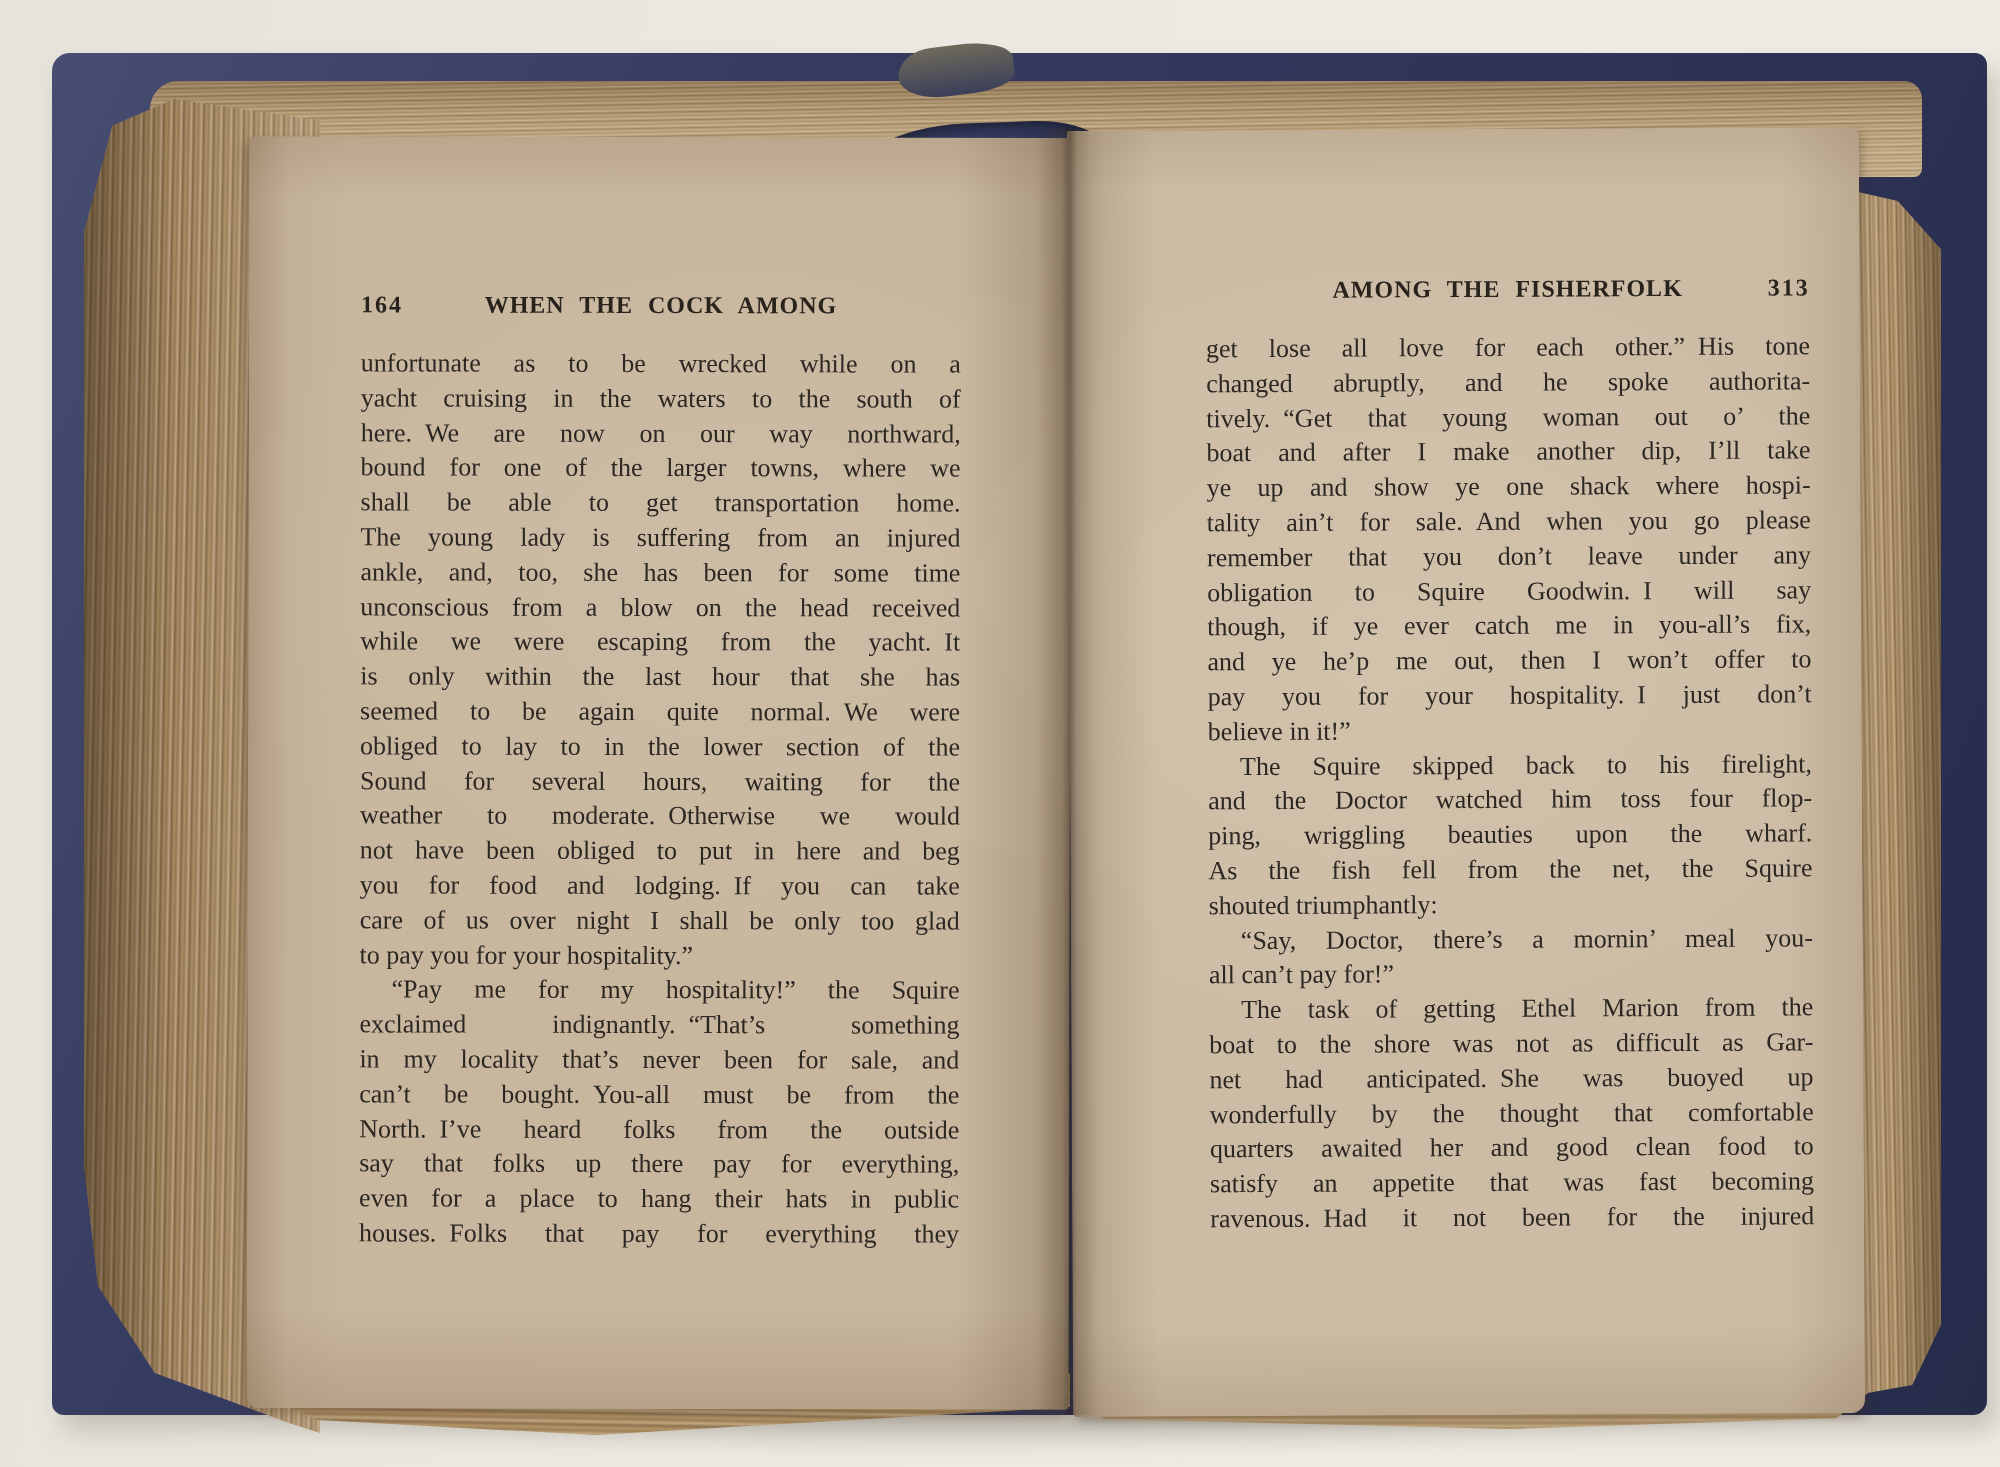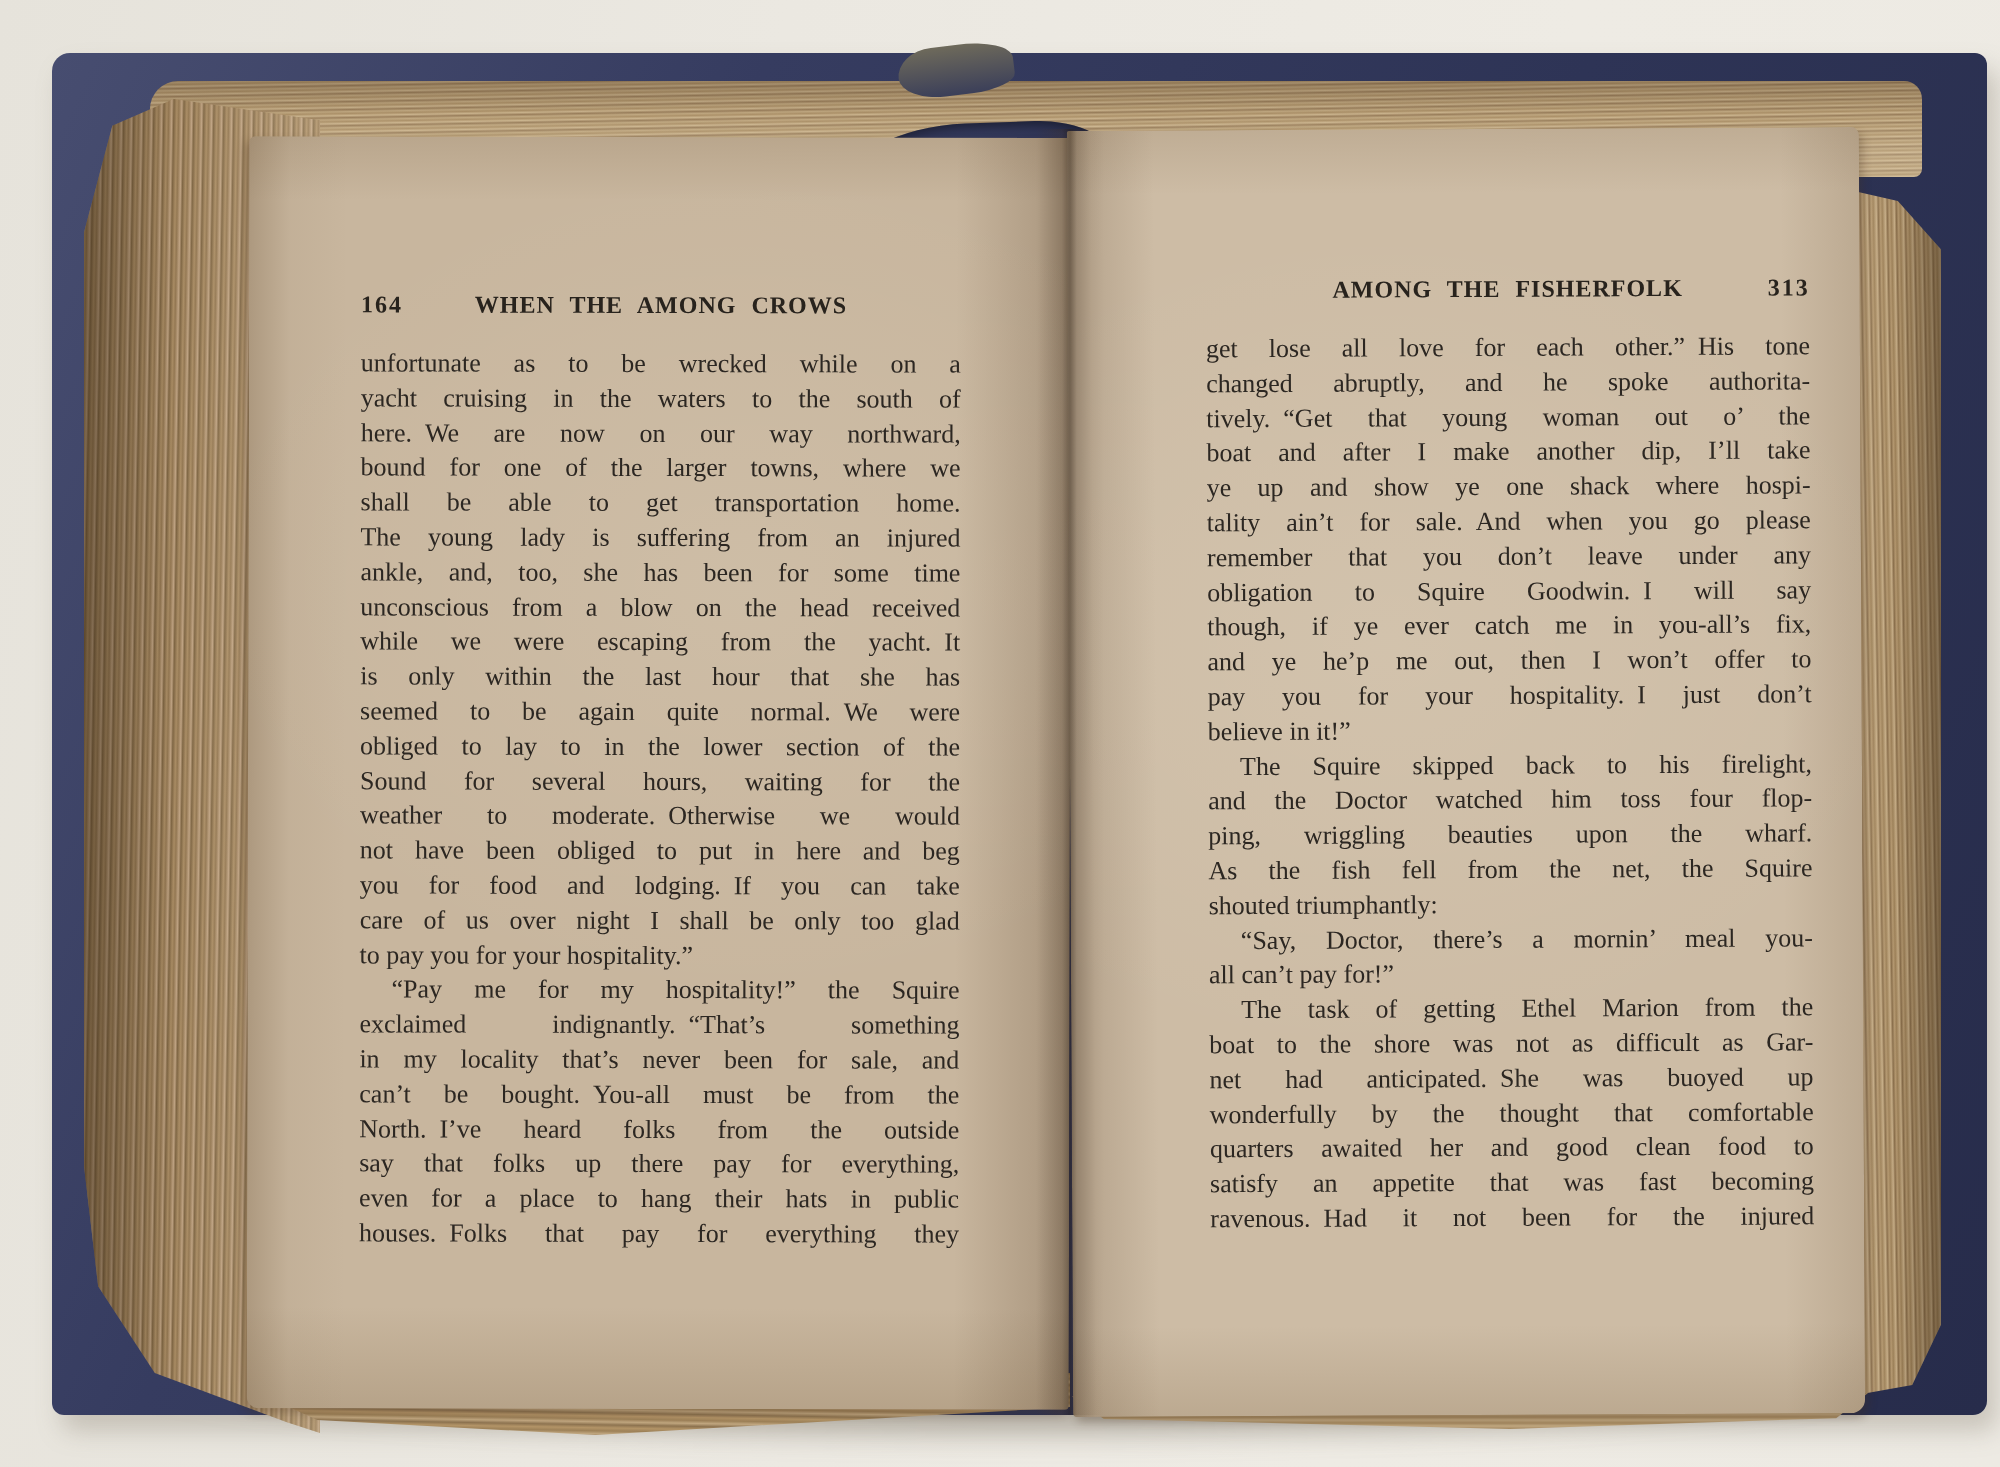--- a/index.html
+++ b/index.html
@@ -154,21 +154,21 @@
     <div class="spine-fray"></div>
     <div class="fray-thread"></div>
     <div class="left-stack"></div>
     <div class="right-stack"></div>
     <div class="bottom-edges-left"></div>
     <div class="bottom-edges-right"></div>
 
     <div class="page page-left">
       <div class="page-header">
         <span class="folio left">164</span>
-        <span class="running-title">WHEN THE AMONG CROWS</span>
+        <span class="running-title">WHEN THE COCK AMONG</span>
         <span class="folio right"></span>
       </div>
       <div class="page-text">
           <div class="line">unfortunate as to be wrecked while on a</div>
           <div class="line">yacht cruising in the waters to the south of</div>
           <div class="line">here. We are now on our way northward,</div>
           <div class="line">bound for one of the larger towns, where we</div>
           <div class="line">shall be able to get transportation home.</div>
           <div class="line">The young lady is suffering from an injured</div>
           <div class="line">ankle, and, too, she has been for some time</div>

